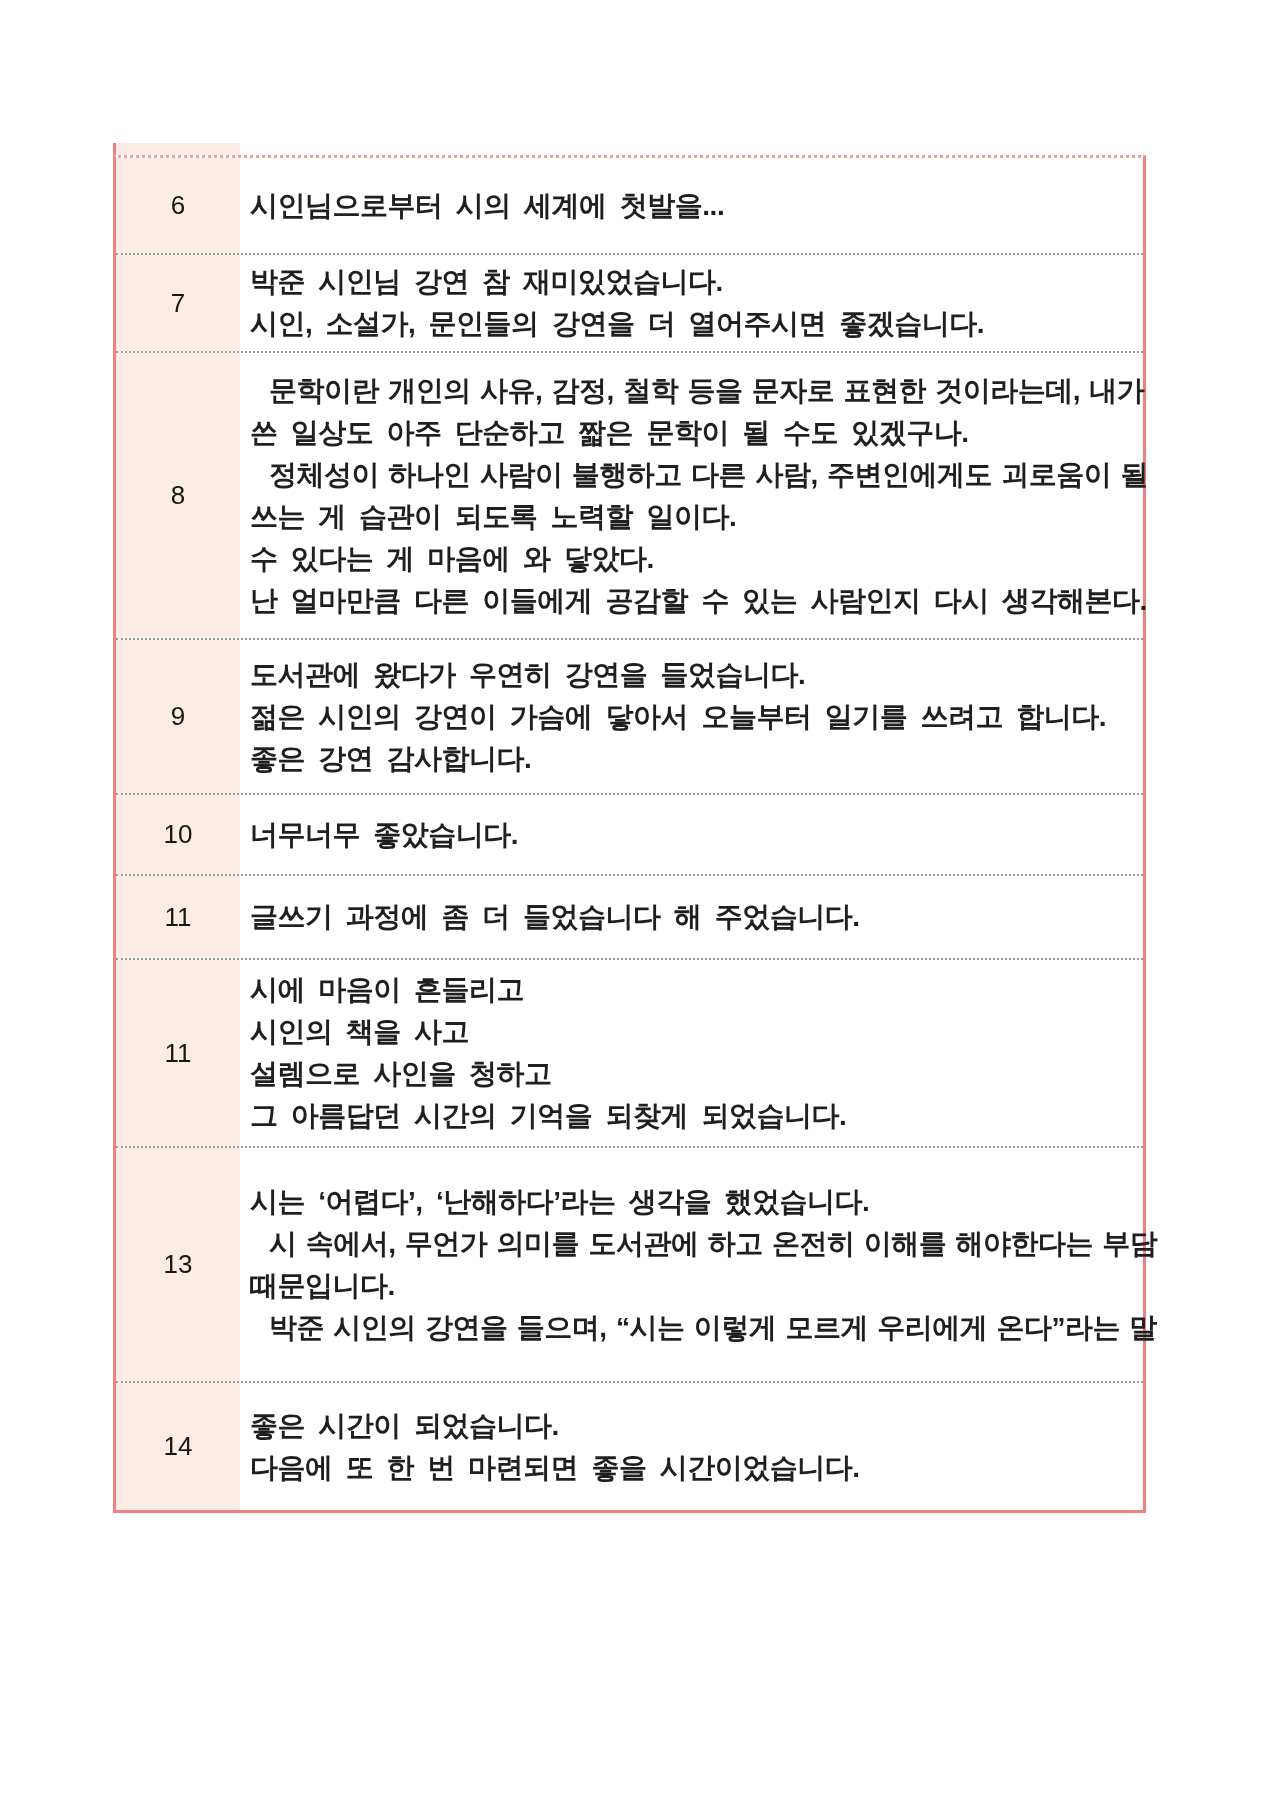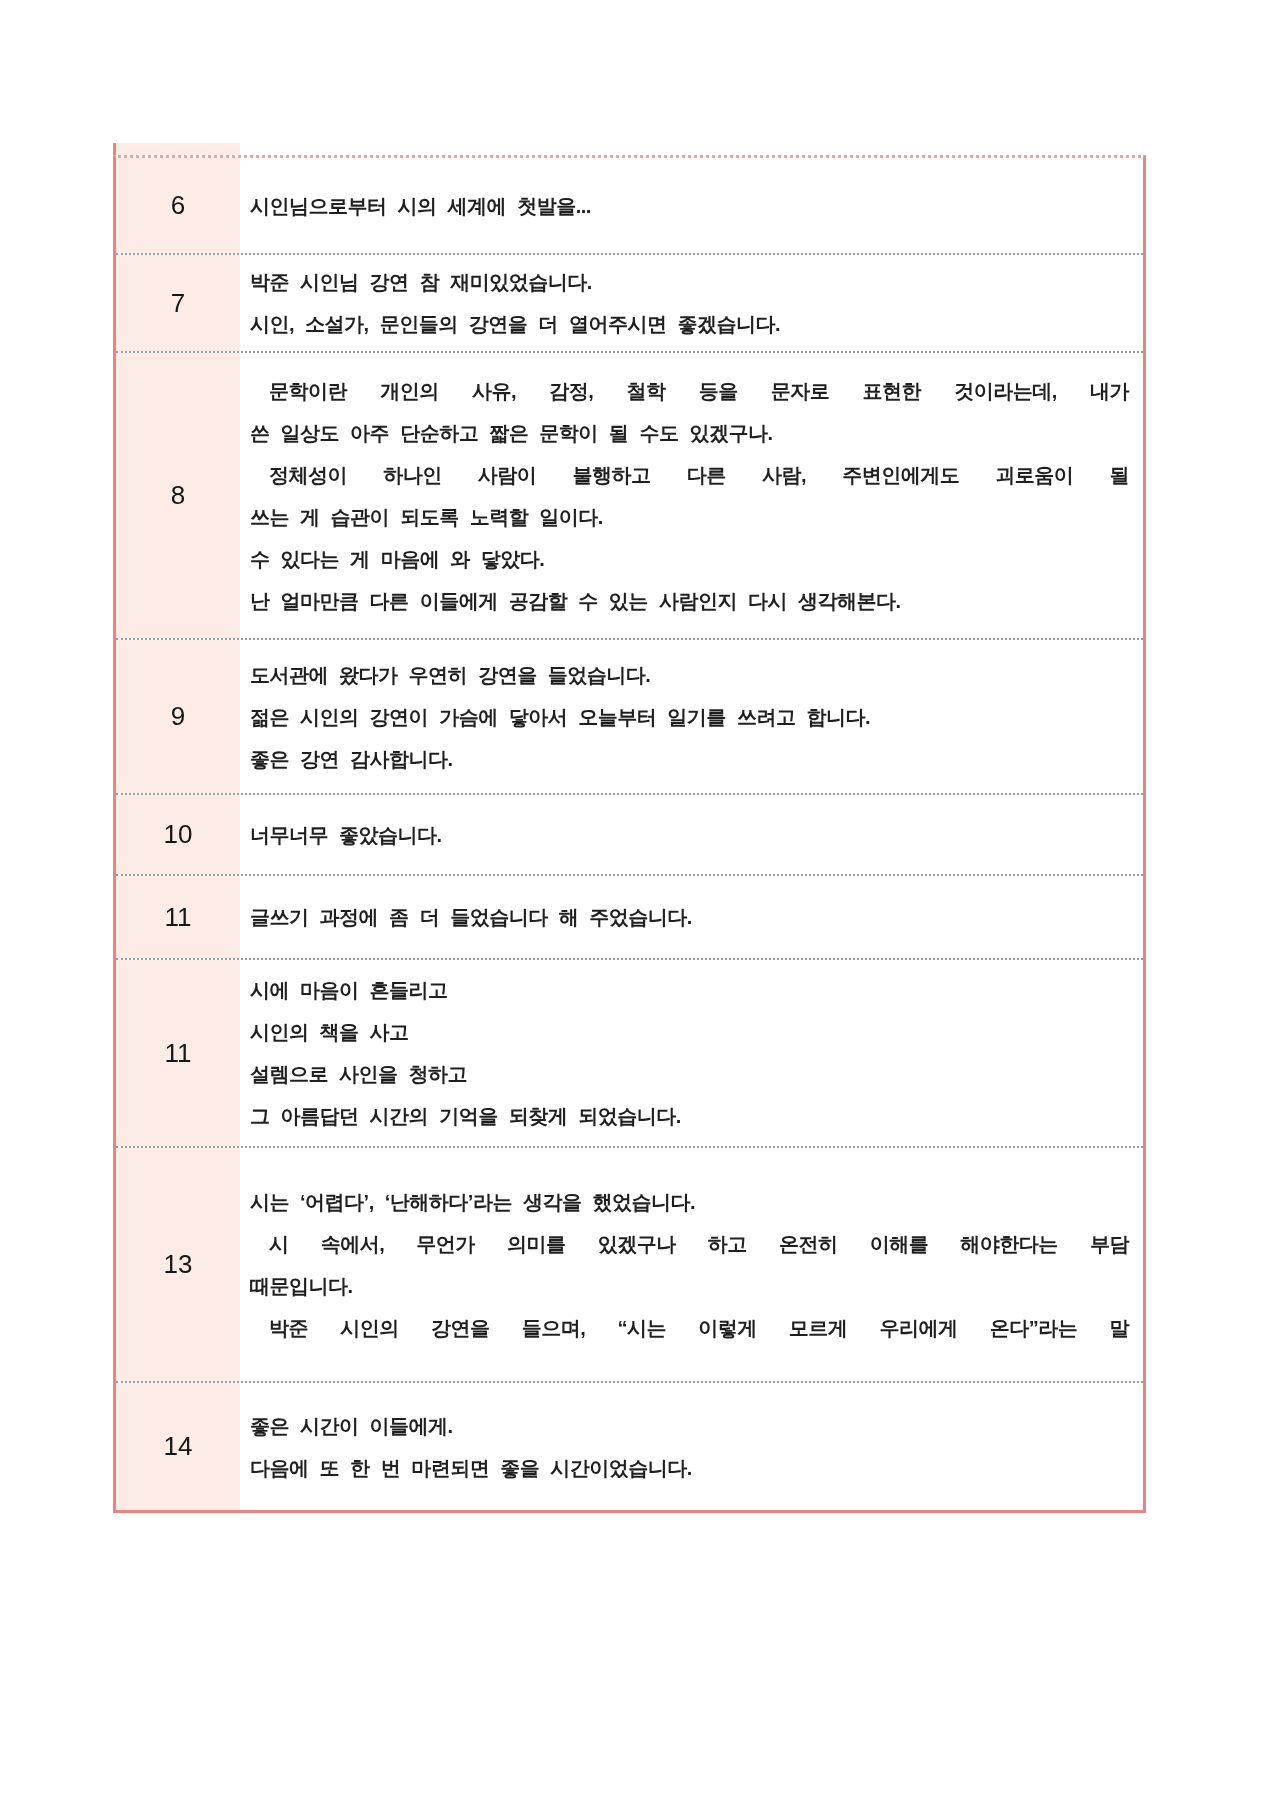--- a/index.html
+++ b/index.html
@@ -55,21 +55,21 @@
   }
   .content{
     flex:1 1 auto;
     display:flex;
     flex-direction:column;
     justify-content:center;
     padding:0 14px 0 10px;
     min-width:0;
   }
   .line{
-    font-size:20px;
+    font-size:28px;
     font-weight:700;
     line-height:42px;
     letter-spacing:-0.5px;
     word-spacing:6px;
     white-space:nowrap;
     color:#1f1f1f;
   }
   
   .line.jl{
     text-align:justify;
@@ -160,30 +160,30 @@
         <div class="line">그 아름답던 시간의 기억을 되찾게 되었습니다.</div>
       </div>
     </div>
 
     <div class="row r7">
       <div class="num">
         <span>13</span>
       </div>
       <div class="content">
         <div class="line">시는 ‘어렵다’, ‘난해하다’라는 생각을 했었습니다.</div>
-        <div class="line jl">시 속에서, 무언가 의미를 있겠구나 하고 온전히 이해를 해야한다는 부담</div>
+        <div class="line jl">시 속에서, 무언가 의미를 도서관에 하고 온전히 이해를 해야한다는 부담</div>
         <div class="line">때문입니다.</div>
         <div class="line jl">박준 시인의 강연을 들으며, “시는 이렇게 모르게 우리에게 온다”라는 말</div>
       </div>
     </div>
 
     <div class="row r8">
       <div class="num">
         <span>14</span>
       </div>
       <div class="content">
-        <div class="line">좋은 시간이 이들에게.</div>
+        <div class="line">좋은 시간이 되었습니다.</div>
         <div class="line">다음에 또 한 번 마련되면 좋을 시간이었습니다.</div>
       </div>
     </div>
 
   </div>
 </div>
 
 </body></html>

